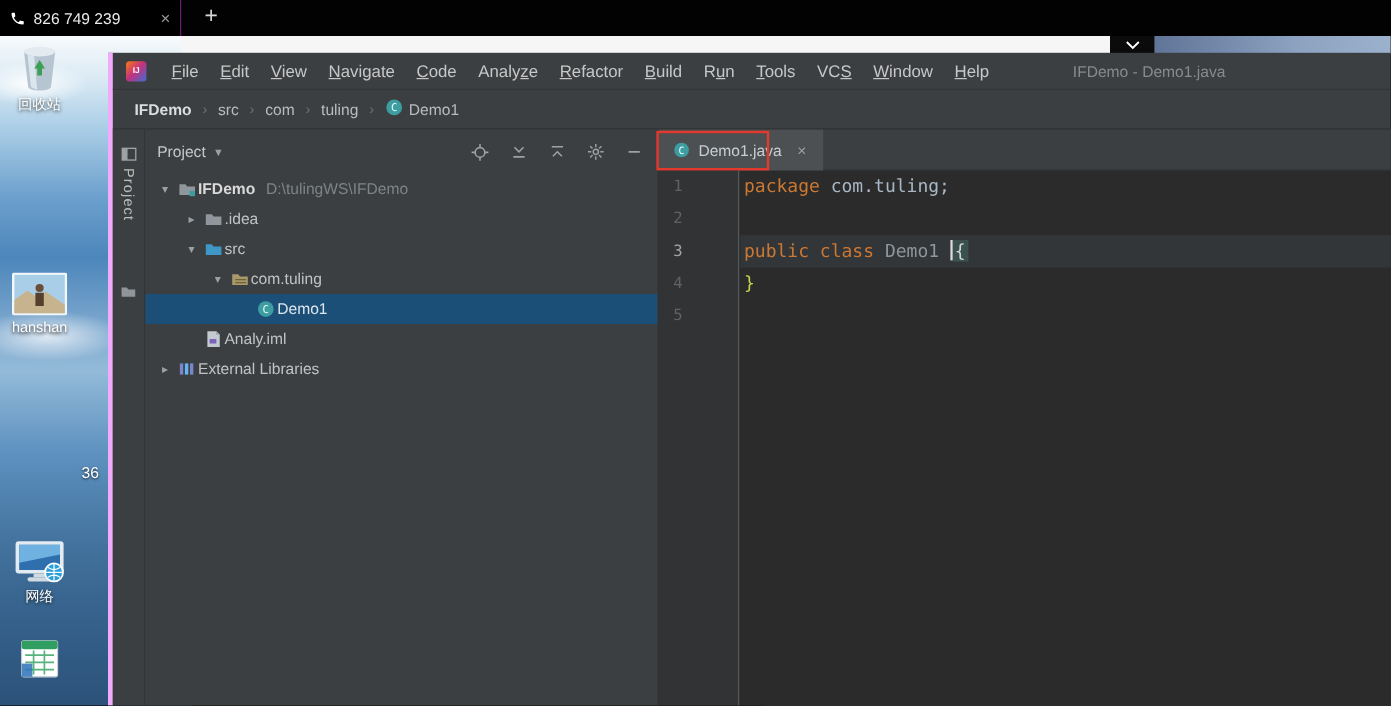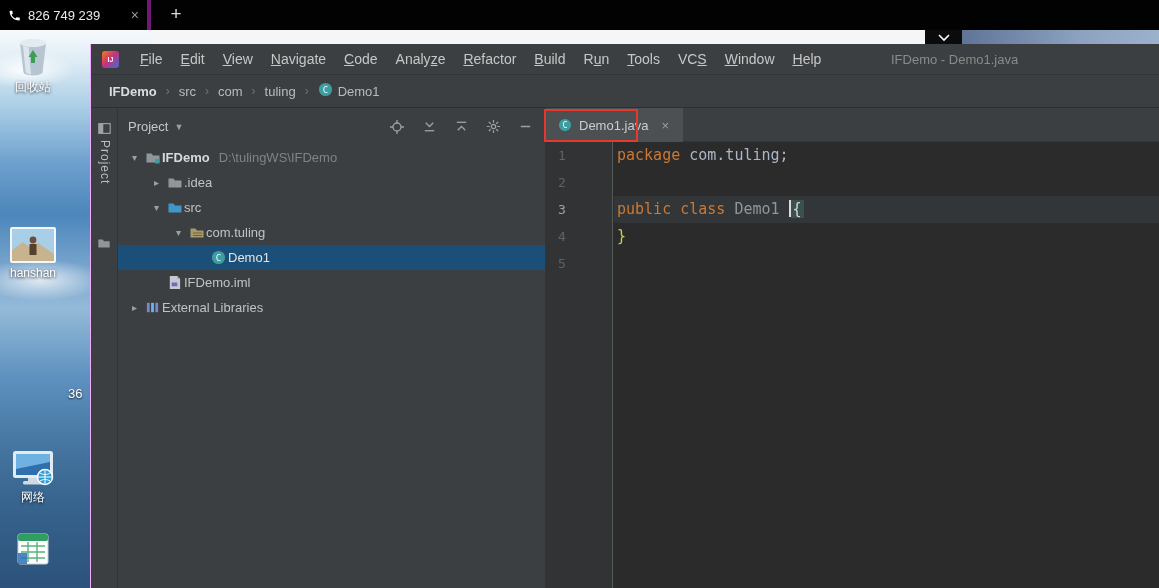--- a/index.html
+++ b/index.html
@@ -16,33 +16,33 @@
   .dicon { position:absolute; left:2px; width:62px; text-align:center; color:#fff; font-size:12px; text-shadow:0 1px 3px rgba(0,0,0,.85); }
   .dicon .ic { margin:0 auto 3px; display:block; }
   #di-recycle { top:6px; }  #di-edge { top:110px; } #di-photo { top:197px; }
   #di-thispc { top:310px; } #di-network { top:420px; } #di-xls { top:503px; }
   .ic-edge { width:37px; height:37px; border-radius:50%;
     background: radial-gradient(circle at 32% 30%, #7fe3c6 0%, #3dbdea 38%, #1776c6 72%, #0c5ba1 100%); }
   .desk-frag { position:absolute; left:68px; top:356px; color:#fff; font-size:13px; text-shadow:0 1px 2px rgba(0,0,0,.8); }
 
   
   .topbar { position:absolute; left:0; top:0; width:1159px; height:30px; background:#020202; }
-  .btab { position:absolute; left:0; top:0; width:151px; height:30px; background:#000; border-right:4px solid #701a75;
+  .btab { position:absolute; left:0; top:0; width:151px; height:30px; background:#000; border-right:1px solid #701a75;
     display:flex; align-items:center; padding:0 8px; color:#eaeaea; font-size:13px; }
   .btab .phone { margin-right:7px; flex:0 0 auto; }
   .btab .t-close { margin-left:auto; color:#9a9a9a; font-size:14px; cursor:default; }
   .newtab { position:absolute; left:162px; top:0; width:28px; height:30px; color:#d8d8d8; font-size:19px; line-height:28px; text-align:center; }
 
   
   .white-strip { position:absolute; left:151px; top:30px; width:774px; height:15px; background:#f6f6f6; }
   .chev-box { position:absolute; left:925px; top:30px; width:37px; height:15px; background:#0b0b0b; display:flex; align-items:center; justify-content:center; }
   .blue-strip { position:absolute; left:962px; top:30px; width:197px; height:15px; background:linear-gradient(90deg,#607497,#8ca2c0 60%,#9cb1cc); }
 
   
-  .idea { position:absolute; left:90px; top:44px; width:1069px; height:544px; background:#3c3f41; border-left:1px solid #f0abfc; }
+  .idea { position:absolute; left:90px; top:44px; width:1069px; height:544px; background:#3c3f41; border-left:4px solid #f0abfc; }
 
   .menubar { position:absolute; left:0; top:0; width:100%; height:31px; display:flex; align-items:center;
     padding-left:11px; border-bottom:1px solid #333638; }
   .logo { width:17px; height:17px; border-radius:3px; margin-right:12px;
     background:linear-gradient(135deg,#f97a12 0%,#c4317f 48%,#3b6fd4 100%);
     color:#fff; font-size:7px; font-weight:bold; line-height:17px; text-align:center; }
   .menu-item { color:#c7c7c7; font-size:14px; padding:0 9px; height:31px; line-height:31px; cursor:default; }
   .menu-item .mn { text-decoration:underline; }
   .win-title { position:absolute; left:800px; top:0; height:31px; line-height:31px; color:#8a8a8a; font-size:13px; }
 
@@ -289,21 +289,21 @@
           </div>
           <div class="tree-row" style="padding-left: 30px;">
             <span class="tr-chev"></span>
             <span class="tr-icon">
               <svg width="15" height="15" viewBox="0 0 16 16">
                 <path d="M3 1h8l3 3v11H3z" fill="#c3cad0"></path>
                 <path d="M11 1l3 3h-3z" fill="#8e979e"></path>
                 <rect x="5" y="8" width="6" height="4" fill="#7a64c0"></rect>
               </svg>
             </span>
-            <span class="tr-label">IFDemo.iml</span>
+            <span class="tr-label">Analy.iml</span>
           </div>
           <div class="tree-row" style="padding-left: 8px;">
             <span class="tr-chev">▸</span>
             <span class="tr-icon">
               <svg width="15" height="15" viewBox="0 0 16 16">
                 <rect x="2" y="3" width="3" height="10" fill="#7986cb"></rect>
                 <rect x="6.5" y="3" width="3" height="10" fill="#64b5f6"></rect>
                 <rect x="11" y="3" width="3" height="10" fill="#7986cb"></rect>
               </svg>
             </span>

